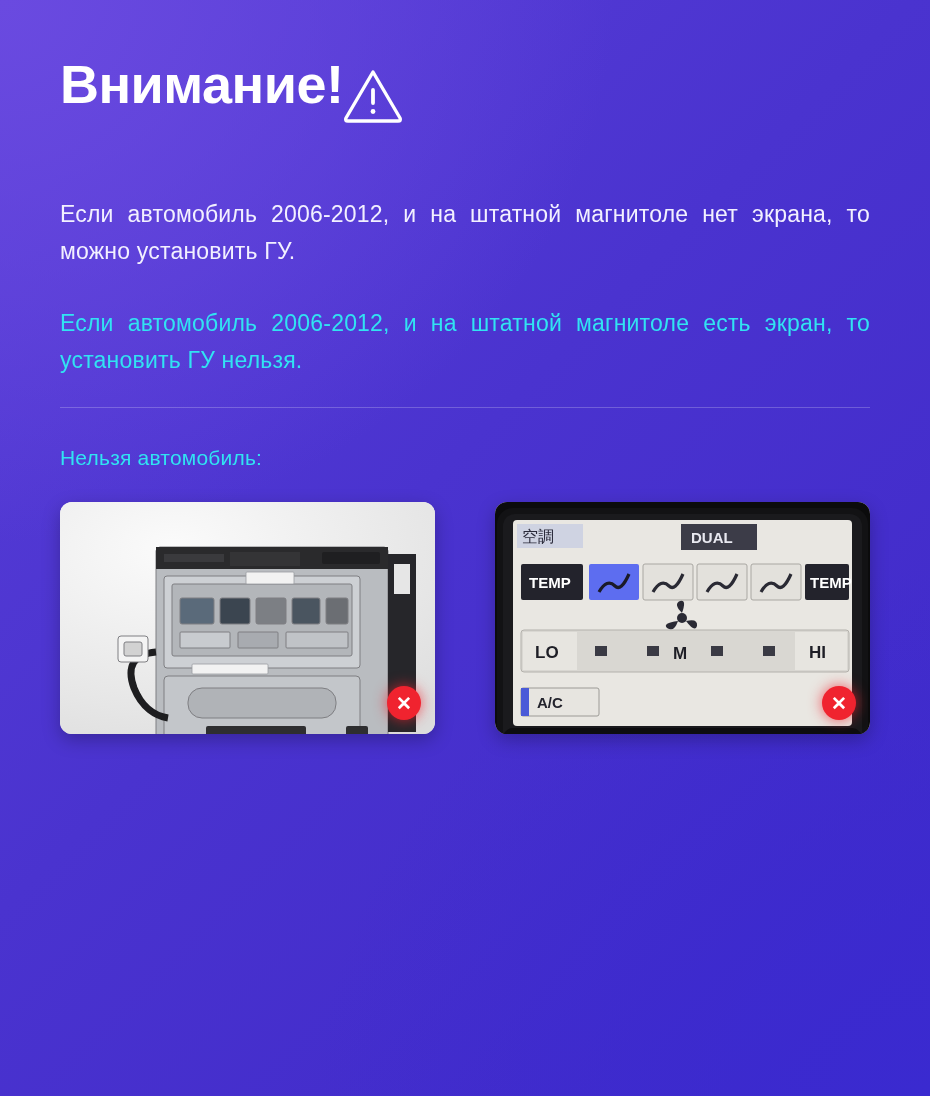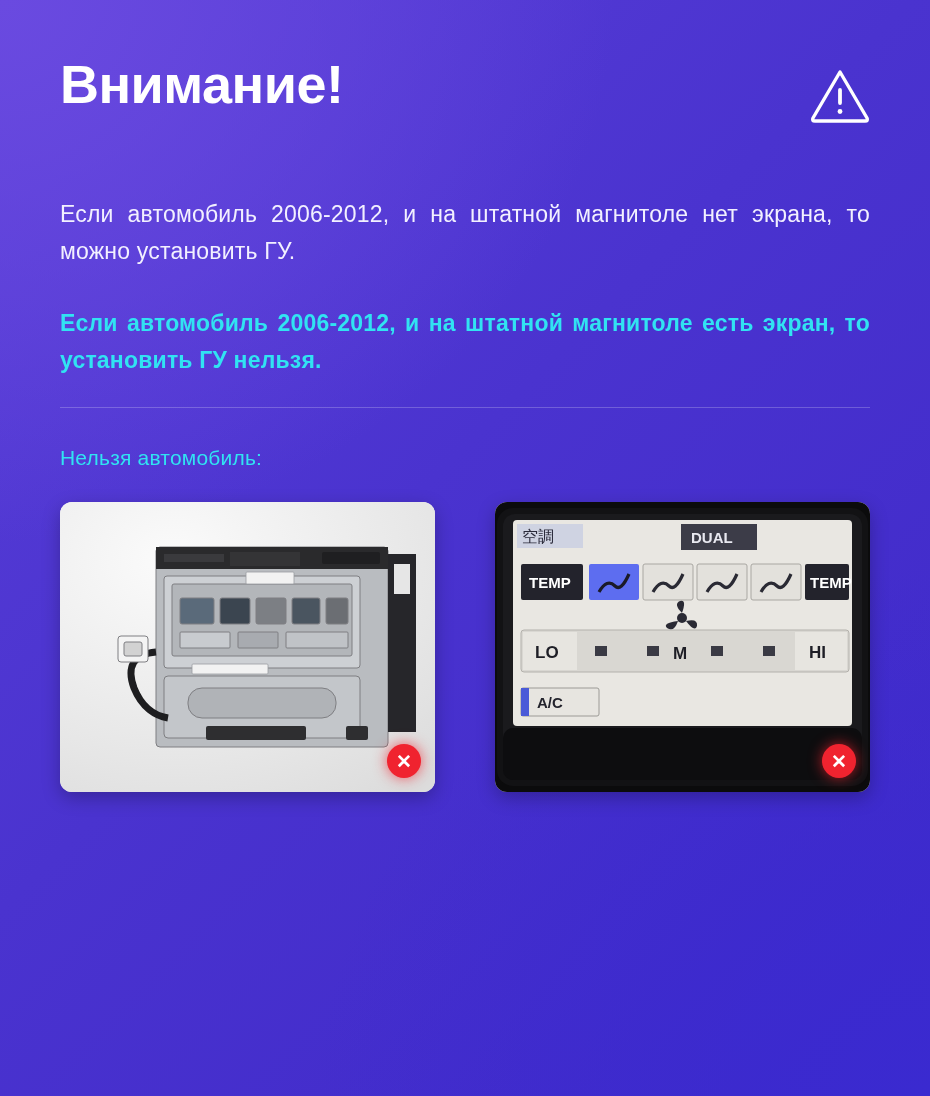--- a/index.html
+++ b/index.html
@@ -22,21 +22,21 @@
       radial-gradient(110% 80% at 100% 100%, #3a2ad0 0%, rgba(58,42,208,0) 60%),
       linear-gradient(135deg, #5a3fd8 0%, #4a33cf 45%, #3d28c9 100%);
     box-sizing: border-box;
     padding: 0 60px;
   }
 
   
   .header {
     display: flex;
     align-items: flex-start;
-    justify-content: space-between;
+    justify-content: flex-start;
     padding-top: 56px;
   }
   .title {
     font-size: 54px;
     font-weight: bold;
     color: #ffffff;
     letter-spacing: -0.5px;
     line-height: 1.05;
     margin: 0;
   }
@@ -54,21 +54,20 @@
   .para {
     font-size: 23px;
     line-height: 1.62;
     color: #f2f0ff;
     text-align: justify;
     margin: 0 0 34px 0;
     letter-spacing: 0.2px;
   }
   .para.accent {
     color: #31e3f2;
-    font-weight: bold;
   }
   .para:last-child {
     margin-bottom: 0;
   }
 
   .divider {
     height: 1px;
     background: rgba(255,255,255,0.22);
     margin: 28px 0 0 0;
   }
@@ -82,21 +81,21 @@
 
   
   .gallery {
     display: flex;
     gap: 60px;
     margin-top: 32px;
   }
   .card {
     position: relative;
     width: 375px;
-    height: 290px;
+    height: 232px;
     border-radius: 12px;
     overflow: hidden;
     background: #e9e9e9;
     box-shadow: 0 6px 18px rgba(0,0,0,0.25);
   }
   .badge {
     position: absolute;
     right: 14px;
     bottom: 14px;
     width: 34px;

